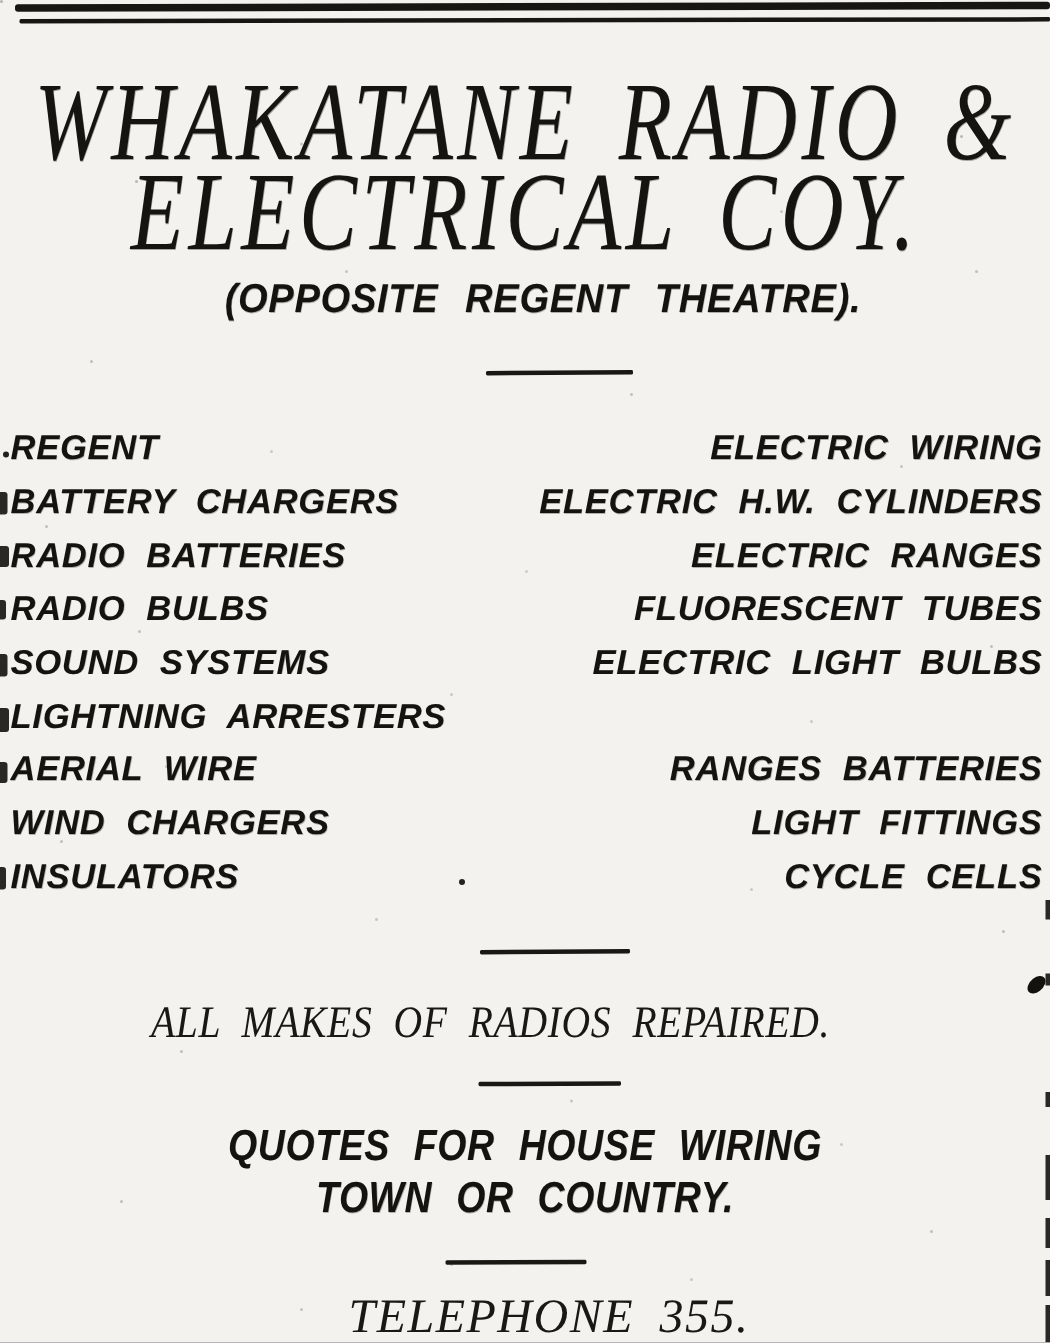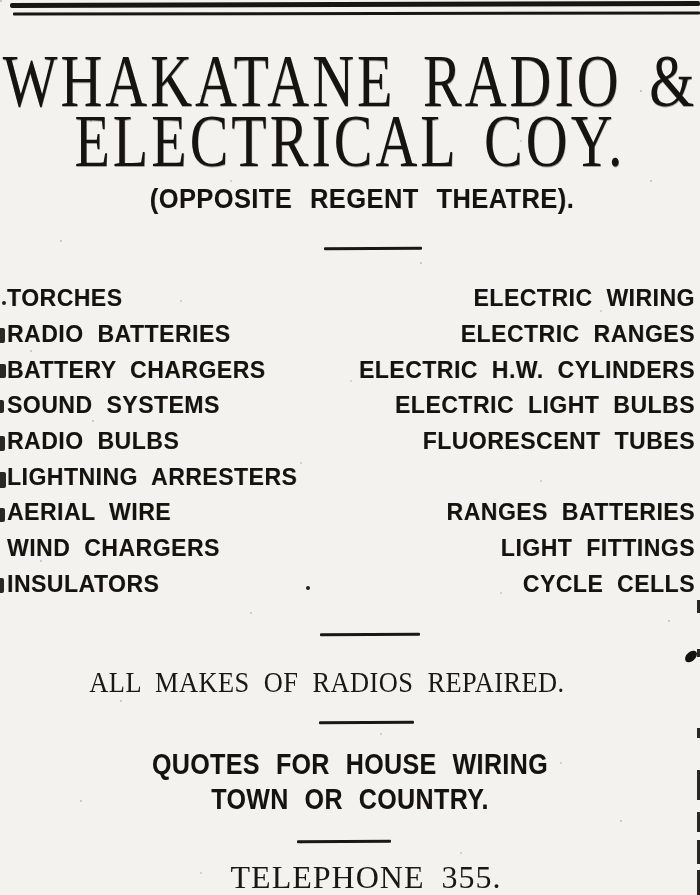--- a/index.html
+++ b/index.html
@@ -3,20 +3,21 @@
 <meta charset="utf-8">
 <style>
   html,body{margin:0;padding:0;background:#888;}
   .page{
     position:relative;
     width:700px;height:895px;
     background:#f3f2ee;
     overflow:hidden;
     font-family:"Liberation Sans",sans-serif;
     color:#1d1b16;
+    font-style:italic;
   }
   
   .rule{position:absolute;background:#181613;}
   .rule-thick{top:2px;left:10px;width:690px;height:5px;transform:rotate(-0.15deg);border-radius:2px;}
   .rule-thin{top:12px;left:13px;width:687px;height:3px;transform:rotate(-0.1deg);border-radius:1px;}
   
   .title{
     position:absolute;top:51px;left:0;width:700px;margin:0;
     text-align:center;font-family:"Liberation Serif",serif;font-weight:400;
     font-size:58px;line-height:47px;letter-spacing:3px;word-spacing:10px;
@@ -108,38 +109,38 @@
     <div>WHAKATANE RADIO &amp;</div>
     <div>ELECTRICAL COY.</div>
   </h1>
 
   <div class="subtitle">(OPPOSITE REGENT THEATRE).</div>
 
   <div class="divider d1"></div>
 
   <div class="products">
     <div class="row">
-      <span class="cell-l">TORCHES</span>
+      <span class="cell-l">REGENT</span>
       <span class="cell-r">ELECTRIC WIRING</span>
+    </div>
+    <div class="row">
+      <span class="cell-l">BATTERY CHARGERS</span>
+      <span class="cell-r">ELECTRIC H.W. CYLINDERS</span>
     </div>
     <div class="row">
       <span class="cell-l">RADIO BATTERIES</span>
       <span class="cell-r">ELECTRIC RANGES</span>
     </div>
     <div class="row">
-      <span class="cell-l">BATTERY CHARGERS</span>
-      <span class="cell-r">ELECTRIC H.W. CYLINDERS</span>
+      <span class="cell-l">RADIO BULBS</span>
+      <span class="cell-r">FLUORESCENT TUBES</span>
     </div>
     <div class="row">
       <span class="cell-l">SOUND SYSTEMS</span>
       <span class="cell-r">ELECTRIC LIGHT BULBS</span>
-    </div>
-    <div class="row">
-      <span class="cell-l">RADIO BULBS</span>
-      <span class="cell-r">FLUORESCENT TUBES</span>
     </div>
     <div class="row">
       <span class="cell-l">LIGHTNING ARRESTERS</span>
     </div>
     <div class="row">
       <span class="cell-l">AERIAL WIRE</span>
       <span class="cell-r">RANGES BATTERIES</span>
     </div>
     <div class="row">
       <span class="cell-l">WIND CHARGERS</span>

